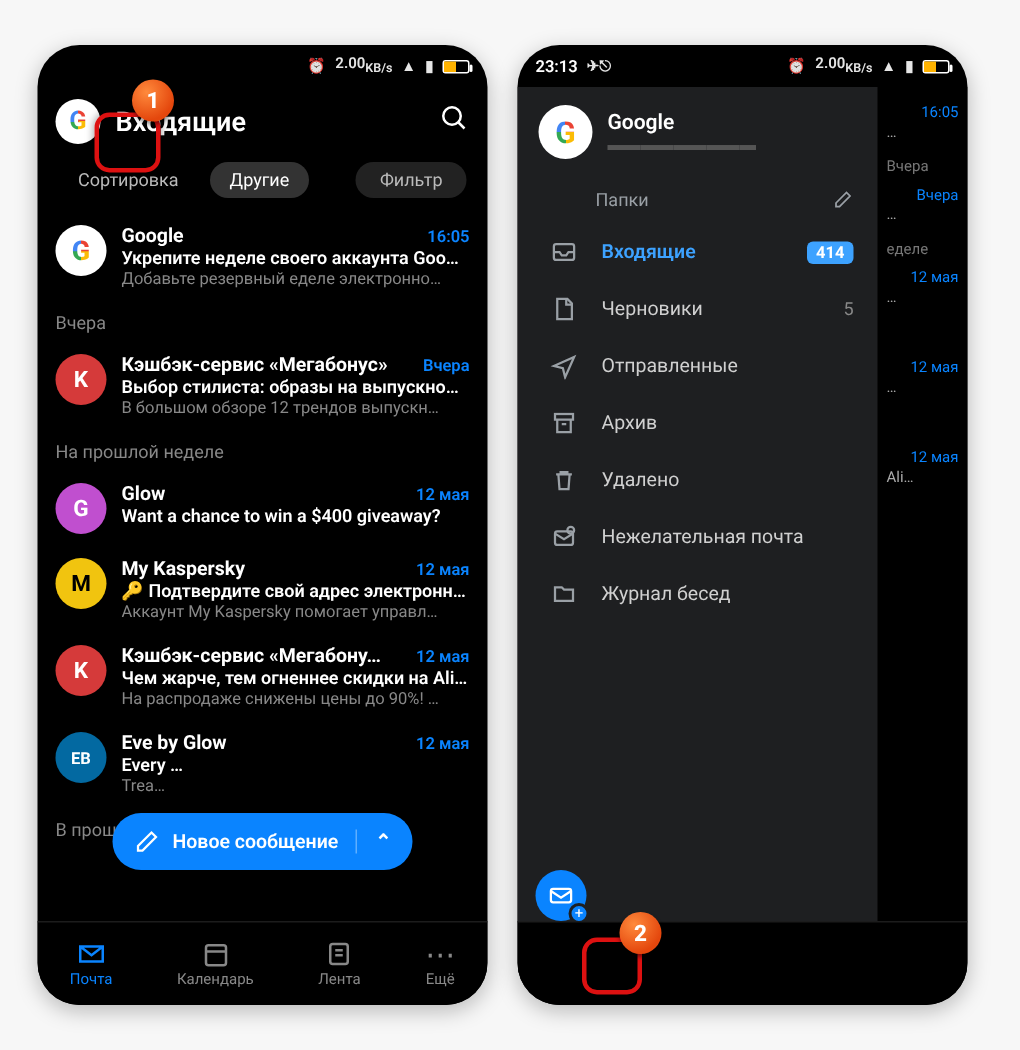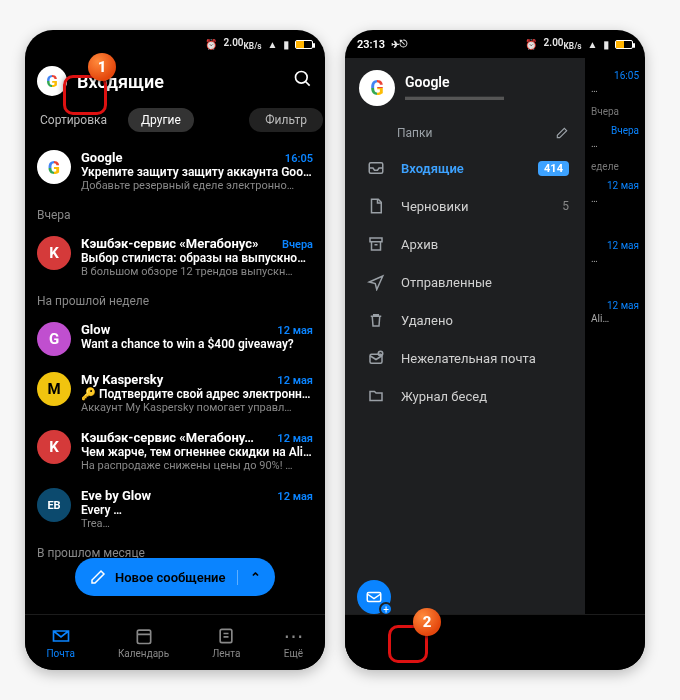--- a/index.html
+++ b/index.html
@@ -43,21 +43,21 @@
   .g-avatar {
     width:30px;height:30px;border-radius:50%;
     background:#fff;display:flex;align-items:center;justify-content:center;
   }
   .g-avatar span{font-weight:700;font-size:17px;
     background:conic-gradient(#ea4335 0 90deg,#fbbc05 90deg 180deg,#34a853 180deg 270deg,#4285f4 270deg 360deg);
     -webkit-background-clip:text;background-clip:text;color:transparent;}
   .hdr h1{font-size:18px;font-weight:600;}
   .hdr .search{margin-left:auto;font-size:18px;}
   
-  .filters{display:flex;align-items:center;gap:8px;padding:4px 2px 10px;}
+  .filters{display:flex;align-items:center;gap:8px;padding:4px 14px 10px;}
   .chip{padding:5px 13px;border-radius:16px;font-size:12px;color:#bbb;}
   .chip.active{background:#333;color:#fff;}
   .chip.wide{background:#222;margin-left:auto;padding:5px 16px;}
   
   .list{flex:1;overflow:hidden;}
   .section{padding:8px 12px 6px;color:#888;font-size:12px;}
   .row{display:flex;gap:10px;padding:8px 12px;align-items:flex-start;}
   .av{width:34px;height:34px;border-radius:50%;display:flex;align-items:center;justify-content:center;font-weight:700;font-size:15px;flex:0 0 34px;}
   .av.g{background:#fff;}
   .av.g span{font-size:18px;font-weight:800;
@@ -65,21 +65,21 @@
     -webkit-background-clip:text;background-clip:text;color:transparent;}
   .msg{flex:1;min-width:0;}
   .line1{display:flex;align-items:baseline;}
   .sender{font-weight:700;font-size:13px;color:#fff;flex:1;}
   .date{font-size:11px;color:#0a84ff;font-weight:600;}
   .subj{font-size:12px;color:#fff;font-weight:600;white-space:nowrap;overflow:hidden;text-overflow:ellipsis;}
   .prev{font-size:11px;color:#888;white-space:nowrap;overflow:hidden;text-overflow:ellipsis;}
   
   .fab{
     position:absolute;left:50%;transform:translateX(-50%);
-    bottom:74px;background:#0a84ff;color:#000000;
+    bottom:90px;background:#0a84ff;color:#ffffff;
     border-radius:22px;display:flex;align-items:center;gap:8px;
     padding:10px 14px;font-size:13px;font-weight:600;width:200px;
   }
   .fab .arrow{margin-left:auto;border-left:1px solid rgba(255,255,255,.35);padding-left:12px;}
   
   .nav{
     position:absolute;bottom:0;left:0;right:0;height:56px;
     background:#000;border-top:1px solid #1c1c1c;
     display:flex;justify-content:space-around;align-items:center;
   }
@@ -166,21 +166,21 @@
     <div class="list" id="list1">
         <div class="row">
           <div class="av g" style="background: rgb(255, 255, 255);">
             <span>G</span>
           </div>
           <div class="msg">
             <div class="line1">
               <span class="sender">Google</span>
       <span class="date">16:05</span>
             </div>
-    <div class="subj">Укрепите защиту защиту аккаунта Goo…</div>
+    <div class="subj">Укрепите неделе своего аккаунта Goo…</div>
     <div class="prev">Добавьте резервный еделе электронно…</div>
           </div>
         </div>
         <div class="section">Вчера</div>
         <div class="row">
           <div class="av" style="background: rgb(213, 58, 58);">K</div>
           <div class="msg">
             <div class="line1">
               <span class="sender">Кэшбэк-сервис «Мегабонус»</span>
       <span class="date">Вчера</span>
@@ -216,21 +216,21 @@
           <div class="msg">
             <div class="line1">
               <span class="sender">Кэшбэк-сервис «Мегабону…</span>
       <span class="date">12 мая</span>
             </div>
     <div class="subj">Чем жарче, тем огненнее скидки на Ali…</div>
     <div class="prev">На распродаже снижены цены до 90%! …</div>
           </div>
         </div>
         <div class="row">
-          <div class="av" style="background: #0c4a6e; font-size: 11px;">EB</div>
+          <div class="av" style="background: #0369a1; font-size: 11px;">EB</div>
           <div class="msg">
             <div class="line1">
               <span class="sender">Eve by Glow</span>
       <span class="date">12 мая</span>
             </div>
     <div class="subj">Every …</div>
     <div class="prev">Trea…</div>
           </div>
         </div>
         <div class="section">В прошлом месяце</div>
@@ -342,35 +342,35 @@
                 <path d="M14 3v5h5"></path>
               </svg>
             </span>
     <span class="lbl">Черновики</span>
 
     <span class="count">5</span>
           </div>
           <div class="dr-item">
             <span class="dr-icon-col">
               <svg width="18" height="18" viewBox="0 0 24 24" fill="none" stroke="currentColor" stroke-width="2">
+                <path d="M3 12l18-8-8 18-2-8-8-2z"></path>
+              </svg>
+            </span>
+    <span class="lbl">Отправленные</span>
+
+    </div>
+          <div class="dr-item">
+            <span class="dr-icon-col">
+              <svg width="18" height="18" viewBox="0 0 24 24" fill="none" stroke="currentColor" stroke-width="2">
                 <rect x="4" y="4" width="16" height="5"></rect>
                 <path d="M6 9v11h12V9"></path>
                 <line x1="10" y1="13" x2="14" y2="13"></line>
               </svg>
             </span>
     <span class="lbl">Архив</span>
-
-    </div>
-          <div class="dr-item">
-            <span class="dr-icon-col">
-              <svg width="18" height="18" viewBox="0 0 24 24" fill="none" stroke="currentColor" stroke-width="2">
-                <path d="M3 12l18-8-8 18-2-8-8-2z"></path>
-              </svg>
-            </span>
-    <span class="lbl">Отправленные</span>
 
     </div>
           <div class="dr-item">
             <span class="dr-icon-col">
               <svg width="18" height="18" viewBox="0 0 24 24" fill="none" stroke="currentColor" stroke-width="2">
                 <path d="M5 7h14M9 7V5h6v2M7 7l1 13h8l1-13"></path>
               </svg>
             </span>
     <span class="lbl">Удалено</span>
 

